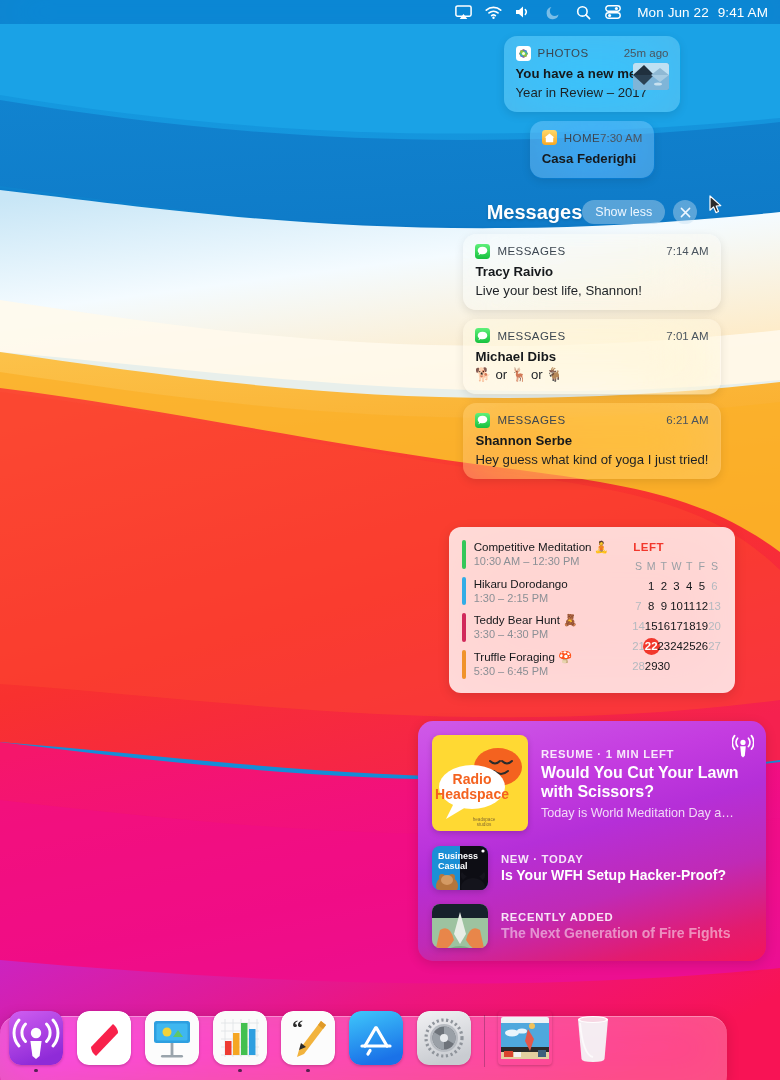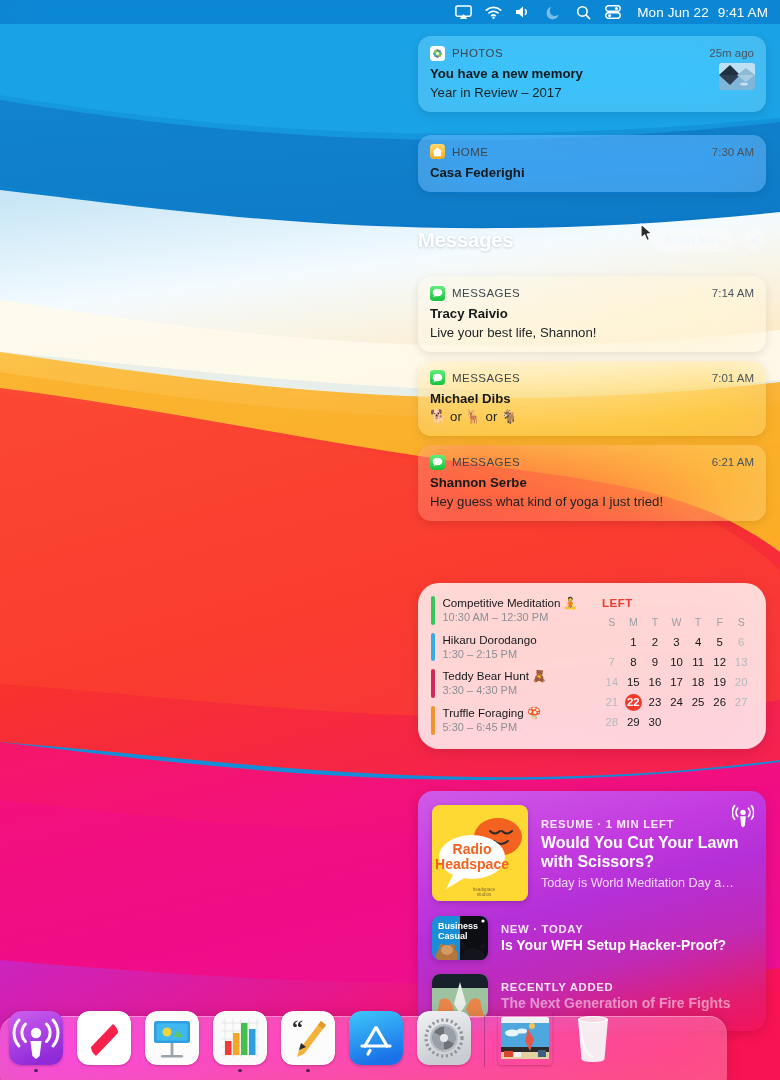--- a/index.html
+++ b/index.html
@@ -31,21 +31,21 @@
   .mb-icon svg { display:block; }
   .mb-icon.dim { opacity:0.45; }
   #mb-clock {
     color:#fff; font-size:13.5px; letter-spacing:0.1px;
     margin-left:9px; display:flex; gap:9px; white-space:nowrap;
   }
 
   
   #nc {
     position:absolute; top:36px; left:418px; width:348px;
-    display:flex; flex-direction:column; gap:23px; z-index:30;
+    display:flex; flex-direction:column; gap:9px; z-index:30;align-items:center;
   }
 
   .notif {
     border-radius:13px;
     padding:9px 12px 11px 12px;
     position:relative;
     background:rgba(255,255,255,0.22);
     backdrop-filter:blur(34px) saturate(180%);
     -webkit-backdrop-filter:blur(34px) saturate(180%);
     box-shadow:0 3px 10px rgba(0,0,0,0.10);
@@ -118,21 +118,21 @@
     display:flex; align-items:center; justify-content:center;
     color:#eef7ff;
   }
   #cursor-arrow { position:absolute; left:222px; top:-3px; }
 
   .msg-stack { display:flex; flex-direction:column; gap:9px; }
 
   
   #calendar-widget {
     margin-top:39px;
-    border-radius:21px; background:rgba(255,255,255,0.82);
+    border-radius:12px; background:rgba(255,255,255,0.82);
     backdrop-filter:blur(34px) saturate(180%);
     -webkit-backdrop-filter:blur(34px) saturate(180%);
     box-shadow:0 3px 12px rgba(0,0,0,0.13);
     display:flex; padding:13px 14px 14px 13px; gap:6px;
   }
   #cal-events { width:164px; display:flex; flex-direction:column; gap:8px; }
   .cal-event { display:flex; gap:8px; align-items:stretch; }
   .cal-bar { width:3.5px; border-radius:2px; flex:0 0 auto; }
   .cal-ev-text { display:flex; flex-direction:column; justify-content:center; }
   .cal-ev-title {

